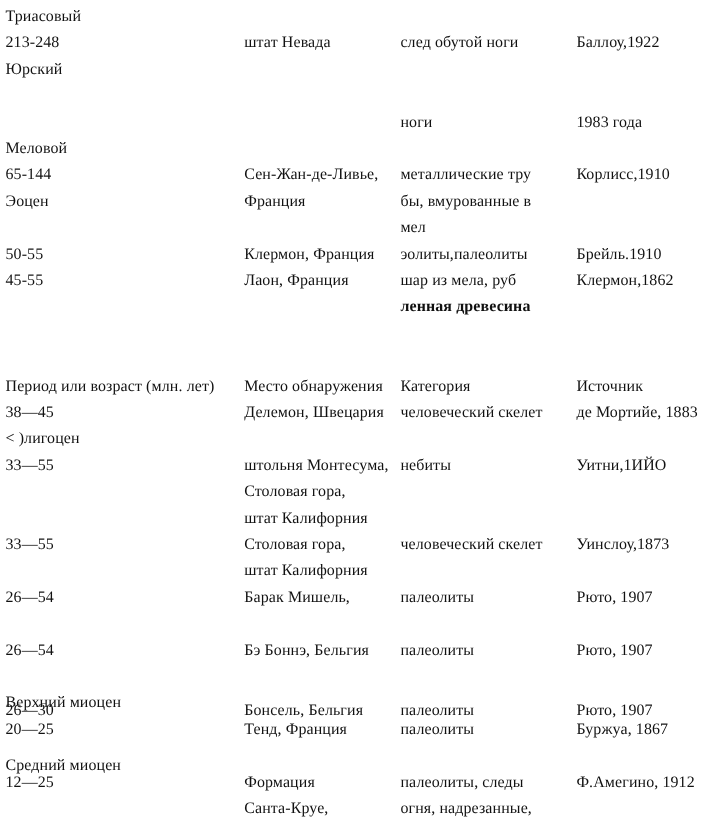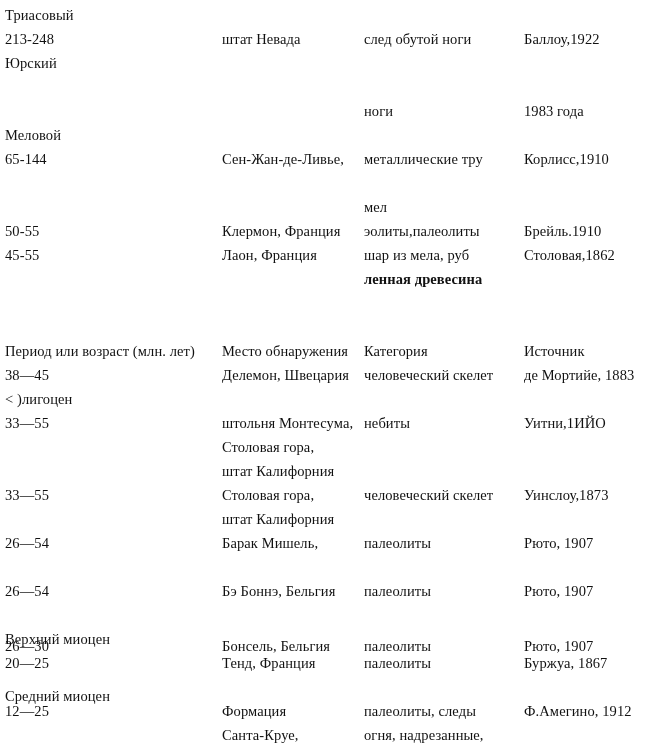--- a/index.html
+++ b/index.html
@@ -67,34 +67,39 @@
     </div>
     <div class="line" style="top: 123px;">
       <span class="cell c1">Меловой</span>
     </div>
     <div class="line" style="top: 147px;">
       <span class="cell c1">65-144</span>
       <span class="cell c2">Сен-Жан-де-Ливье,</span>
       <span class="cell c3">металлические тру</span>
       <span class="cell c4">Корлисс,1910</span>
     </div>
+    <div class="line" style="top: 171px;">
+      <span class="cell c1">Эоцен</span>
+      <span class="cell c2">Франция</span>
+      <span class="cell c3">бы, вмурованные в</span>
+    </div>
     <div class="line" style="top: 195px;">
       <span class="cell c3">мел</span>
     </div>
     <div class="line" style="top: 219px; padding-left: 28px;">
       <span class="cell c1">50-55</span>
       <span class="cell c2">Клермон, Франция</span>
       <span class="cell c3">эолиты,палеолиты</span>
       <span class="cell c4">Брейль.1910</span>
     </div>
     <div class="line" style="top: 243px;">
       <span class="cell c1">45-55</span>
       <span class="cell c2">Лаон, Франция</span>
       <span class="cell c3">шар из мела, руб</span>
-      <span class="cell c4">Столовая,1862</span>
+      <span class="cell c4">Клермон,1862</span>
     </div>
     <div class="line" style="top: 267px; font-weight: bold;">
       <span class="cell c3">ленная древесина</span>
     </div>
     <div class="line" style="top: 291px;"></div>
     <div class="line" style="top: 315px;"></div>
     <div class="line hdr" style="top: 339px;">
       <span class="cell c2">Место обнаружения</span>
       <span class="cell c1">Период или возраст (млн. лет)</span>
       <span class="cell c3">Категория</span>

